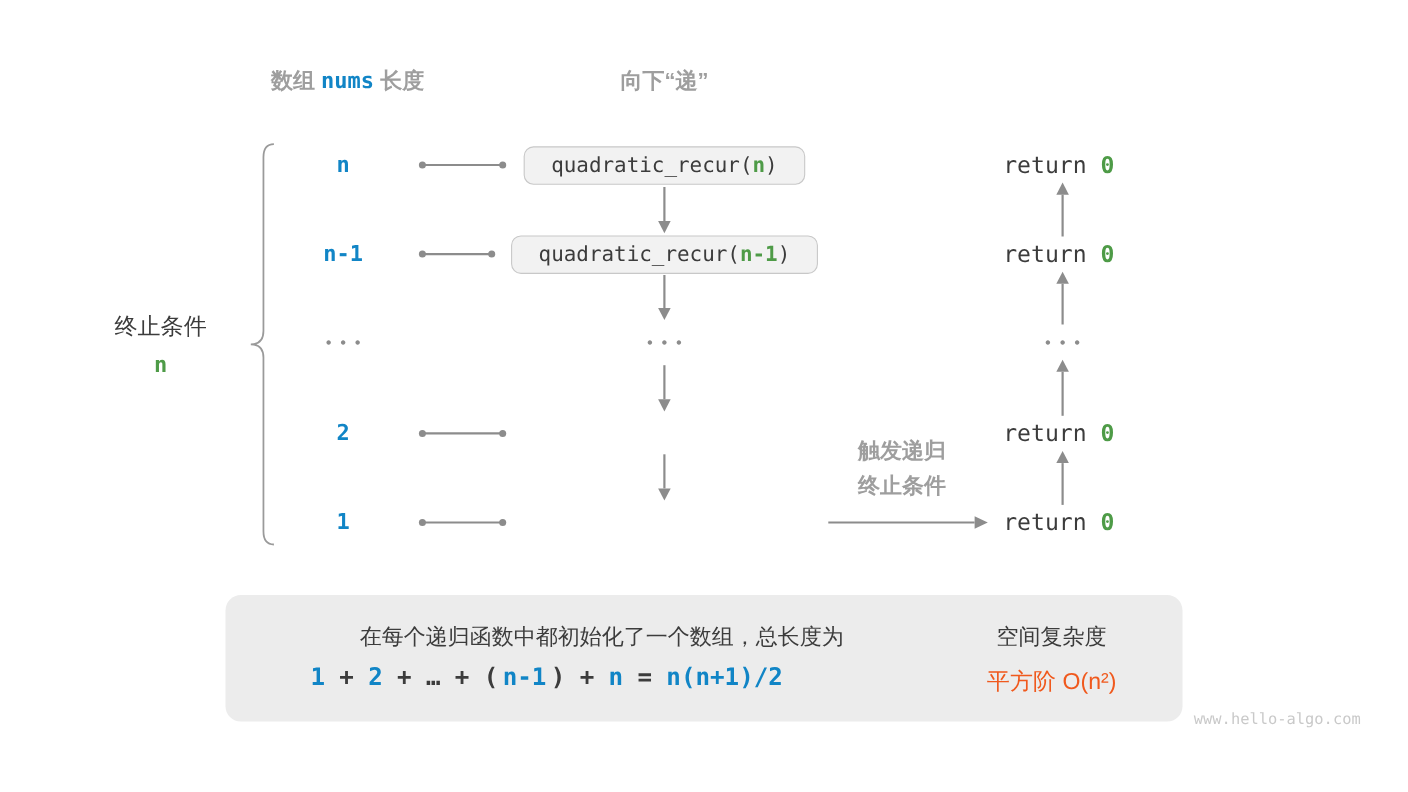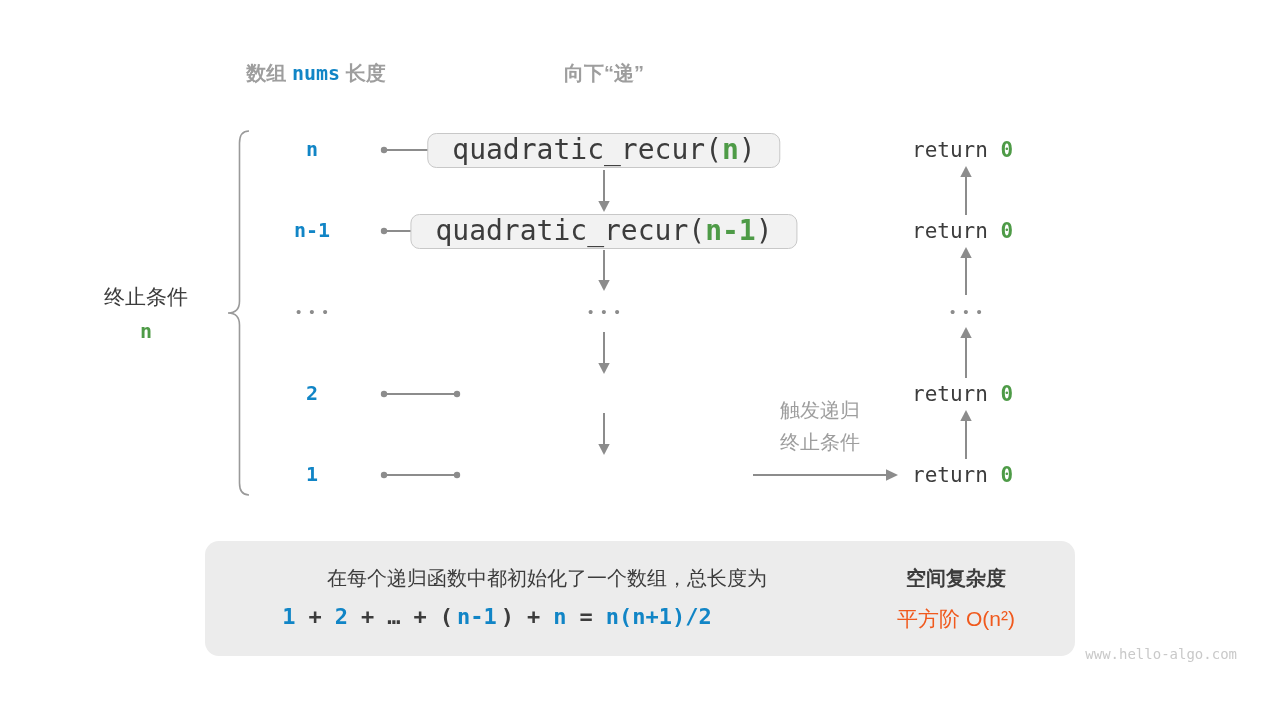--- a/index.html
+++ b/index.html
@@ -24,54 +24,54 @@
   .depth-label{
     width:120px;text-align:center;font-size:20px;font-weight:bold;
     color:var(--blue);font-family:"DejaVu Sans Mono","Liberation Mono",monospace;
     white-space:nowrap;
   }
   .call-box{
     transform:translateX(-50%);
     background:var(--box-bg);border:1.5px solid var(--box-border);
     border-radius:9px;height:35px;line-height:32px;padding:0 24px;
     font-family:"DejaVu Sans Mono","Liberation Mono",monospace;
-    font-size:28px;color:var(--dark-text);white-space:nowrap;
+    font-size:19px;color:var(--dark-text);white-space:nowrap;
   }
   .arg{color:var(--green);font-weight:bold;}
   .return-line{
     font-family:"DejaVu Sans Mono","Liberation Mono",monospace;
     font-size:21px;color:var(--dark-text);white-space:nowrap;
   }
   .return-line .val{color:var(--green);font-weight:bold;}
   .dots{
     width:120px;text-align:center;color:var(--line);
     font-size:15px;letter-spacing:8px;text-indent:8px;white-space:nowrap;
   }
   .side-note{font-size:21px;color:var(--dark-text);font-weight:500;text-align:center;width:160px;}
   .side-note .n{display:block;margin-top:8px;color:var(--green);font-weight:bold;
     font-family:"DejaVu Sans Mono","Liberation Mono",monospace;font-size:20px;}
   .trigger-note{
-    width:160px;text-align:center;font-size:20px;font-weight:normal;
+    width:160px;text-align:center;font-size:20px;font-weight:bold;
     color:var(--gray-text);line-height:32px;white-space:nowrap;
   }
   .panel{
     background:var(--panel);border-radius:14px;
   }
   .panel-line1{
     width:540px;text-align:right;font-size:20px;font-weight:500;
     color:var(--dark-text);white-space:nowrap;
   }
   .formula{
     width:540px;display:flex;justify-content:center;align-items:baseline;gap:13px;
     font-family:"DejaVu Sans Mono","Liberation Mono",monospace;
     font-size:22px;font-weight:bold;white-space:nowrap;
   }
   .seg-blue{color:var(--blue);}
   .seg-dark{color:var(--dark-text);}
-  .result-title{width:170px;text-align:center;font-size:20px;font-weight:bold;color:var(--dark-text);white-space:nowrap;}
+  .result-title{width:170px;text-align:center;font-size:20px;font-weight:normal;color:var(--dark-text);white-space:nowrap;}
   .result-value{width:170px;text-align:center;font-size:21px;font-weight:normal;color:var(--orange);white-space:nowrap;}
   .watermark{
     font-family:"DejaVu Sans Mono","Liberation Mono",monospace;
     font-size:14px;color:var(--watermark);white-space:nowrap;
   }
   svg .stroke{stroke:var(--line);stroke-width:2;fill:none;}
   svg .fillhead{fill:var(--line);stroke:none;}
   svg .dot{fill:var(--line);stroke:none;}
   svg .brace{stroke:#9a9a9a;stroke-width:1.6;fill:none;}
 </style>

